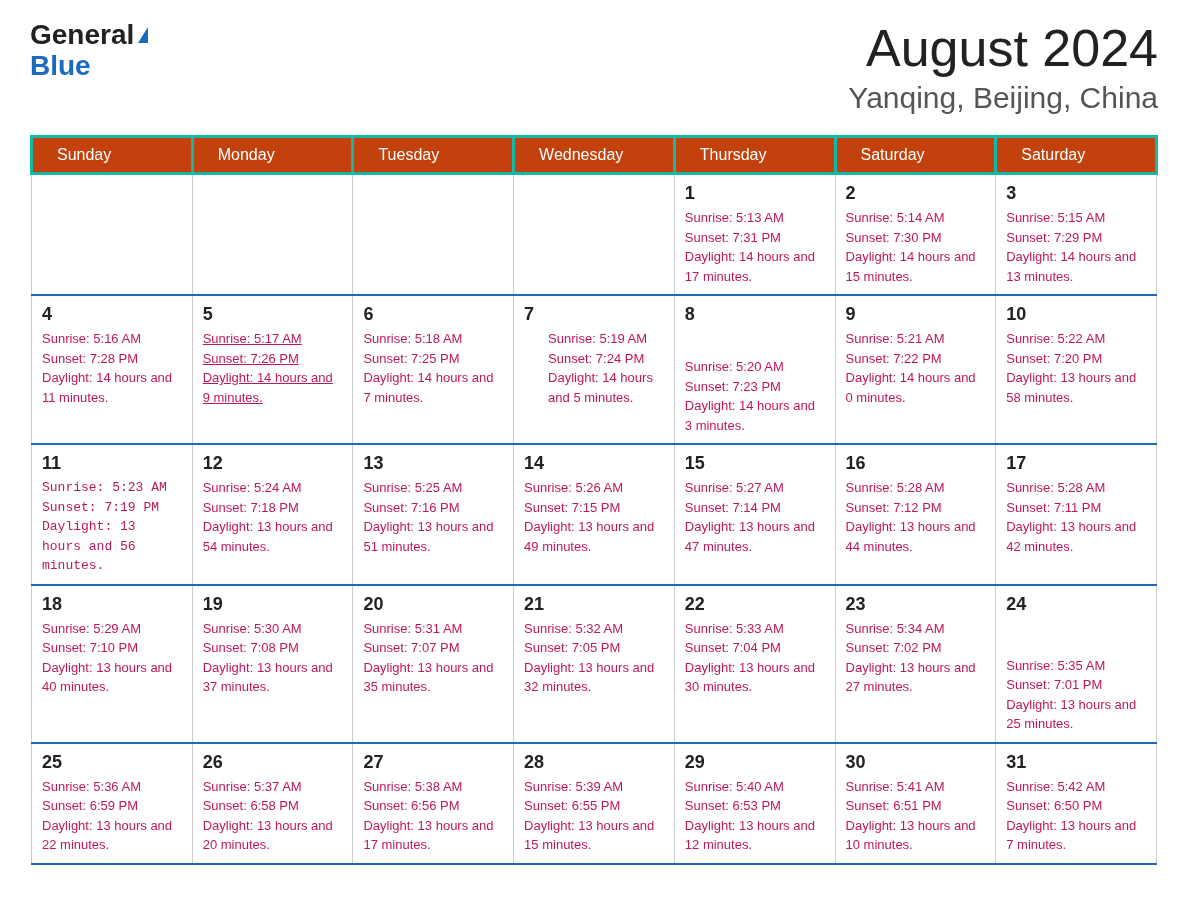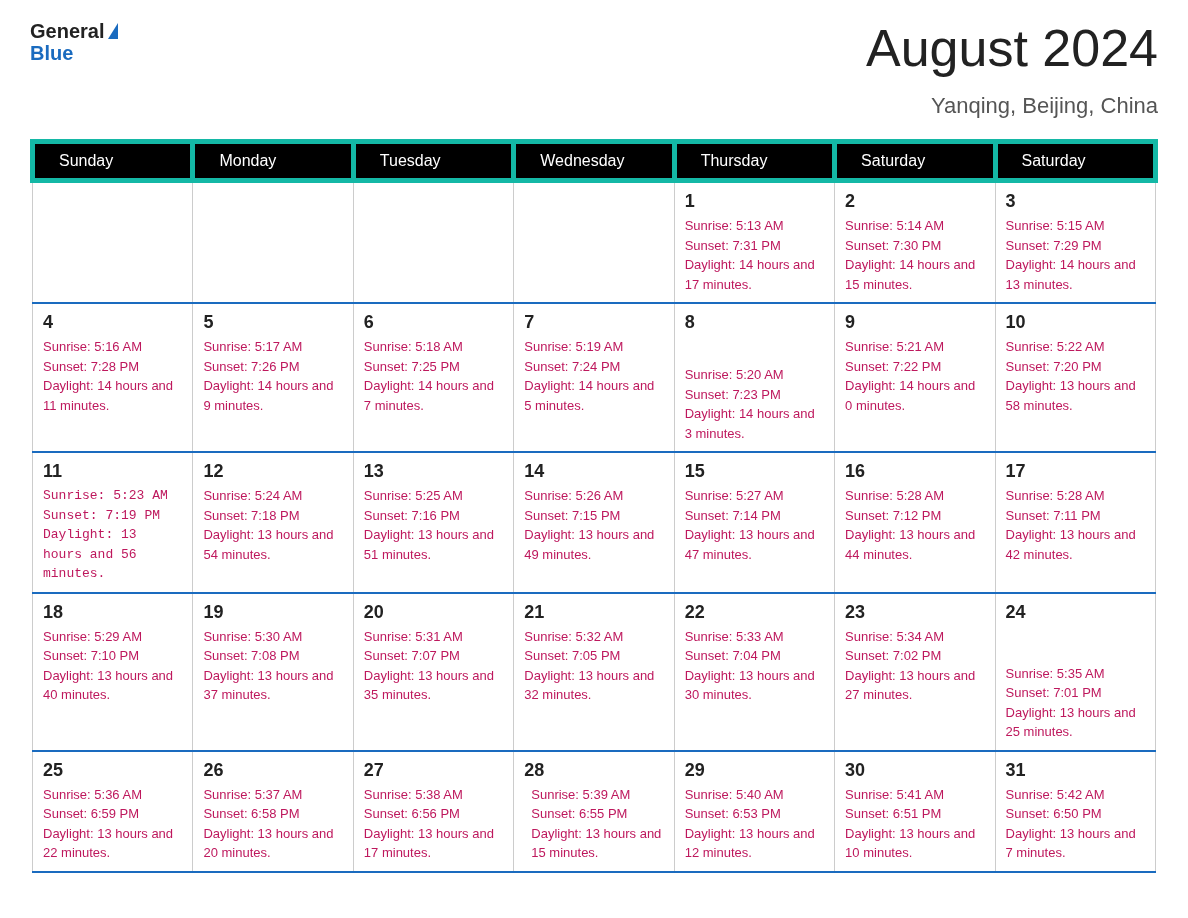--- a/index.html
+++ b/index.html
@@ -12,21 +12,21 @@
     }
     .header {
       display: flex;
       justify-content: space-between;
       align-items: flex-start;
       margin-bottom: 20px;
     }
     .logo {
       display: flex;
       flex-direction: column;
-      font-size: 20px;
+      font-size: 28px;
       font-weight: bold;
       color: #333;
       line-height: 1.1;
     }
     .logo-general { color: #222; }
     .logo-blue { color: #1a6bbf; }
     .logo-triangle {
       display: inline-block;
       width: 0;
       height: 0;
@@ -42,37 +42,37 @@
     .title-block {
       text-align: right;
     }
     .title-block h1 {
       font-size: 52px;
       font-weight: normal;
       color: #222;
       line-height: 1.1;
     }
     .title-block .subtitle {
-      font-size: 22px;
+      font-size: 30px;
       color: #555;
-      margin-top: 16px;
+      margin-top: 4px;
     }
     table {
       width: 100%;
       border-collapse: collapse;
       table-layout: fixed;
     }
     thead tr th {
-      background-color: #000000;
+      background-color: #c2410c;
       color: #fff;
       font-size: 16px;
       font-weight: normal;
       padding: 8px 24px;
       text-align: left;
-      border: 5px solid #14b8a6;
+      border: 3px solid #14b8a6;
     }
     tbody tr {
       border-bottom: 2px solid #1a6bbf;
     }
     tbody tr td {
       vertical-align: top;
       padding: 8px 10px;
       font-size: 13px;
       color: #333;
       border-left: 1px solid #ccc;
@@ -154,33 +154,33 @@
       </tr>
       <tr>
         <td>
           <span class="day-num">4</span>
           <div class="day-info" style="white-space: pre-line;">Sunrise: 5:16 AM
 Sunset: 7:28 PM
 Daylight: 14 hours and 11 minutes.</div>
         </td>
         <td>
           <span class="day-num">5</span>
-          <div class="day-info" style="white-space: pre-line;">Sunrise: 5:17 AM
+          <div class="day-info" style="white-space: pre-line; text-decoration: underline;">Sunrise: 5:17 AM
 Sunset: 7:26 PM
 Daylight: 14 hours and 9 minutes.</div>
         </td>
         <td>
           <span class="day-num">6</span>
           <div class="day-info" style="white-space: pre-line;">Sunrise: 5:18 AM
 Sunset: 7:25 PM
 Daylight: 14 hours and 7 minutes.</div>
         </td>
         <td>
           <span class="day-num">7</span>
-          <div class="day-info" style="white-space: pre-line;">Sunrise: 5:19 AM
+          <div class="day-info" style="white-space: pre-line; margin-left: 24px;">Sunrise: 5:19 AM
 Sunset: 7:24 PM
 Daylight: 14 hours and 5 minutes.</div>
         </td>
         <td>
           <span class="day-num">8</span>
           <div class="day-info" style="white-space: pre-line; margin-top: 32px;">Sunrise: 5:20 AM
 Sunset: 7:23 PM
 Daylight: 14 hours and 3 minutes.</div>
         </td>
         <td>
@@ -298,21 +298,21 @@
 Daylight: 13 hours and 20 minutes.</div>
         </td>
         <td>
           <span class="day-num">27</span>
           <div class="day-info" style="white-space: pre-line;">Sunrise: 5:38 AM
 Sunset: 6:56 PM
 Daylight: 13 hours and 17 minutes.</div>
         </td>
         <td>
           <span class="day-num">28</span>
-          <div class="day-info" style="white-space: pre-line; margin-left: 7px;">Sunrise: 5:39 AM
+          <div class="day-info" style="white-space: pre-line;">Sunrise: 5:39 AM
 Sunset: 6:55 PM
 Daylight: 13 hours and 15 minutes.</div>
         </td>
         <td>
           <span class="day-num">29</span>
           <div class="day-info" style="white-space: pre-line;">Sunrise: 5:40 AM
 Sunset: 6:53 PM
 Daylight: 13 hours and 12 minutes.</div>
         </td>
         <td>

